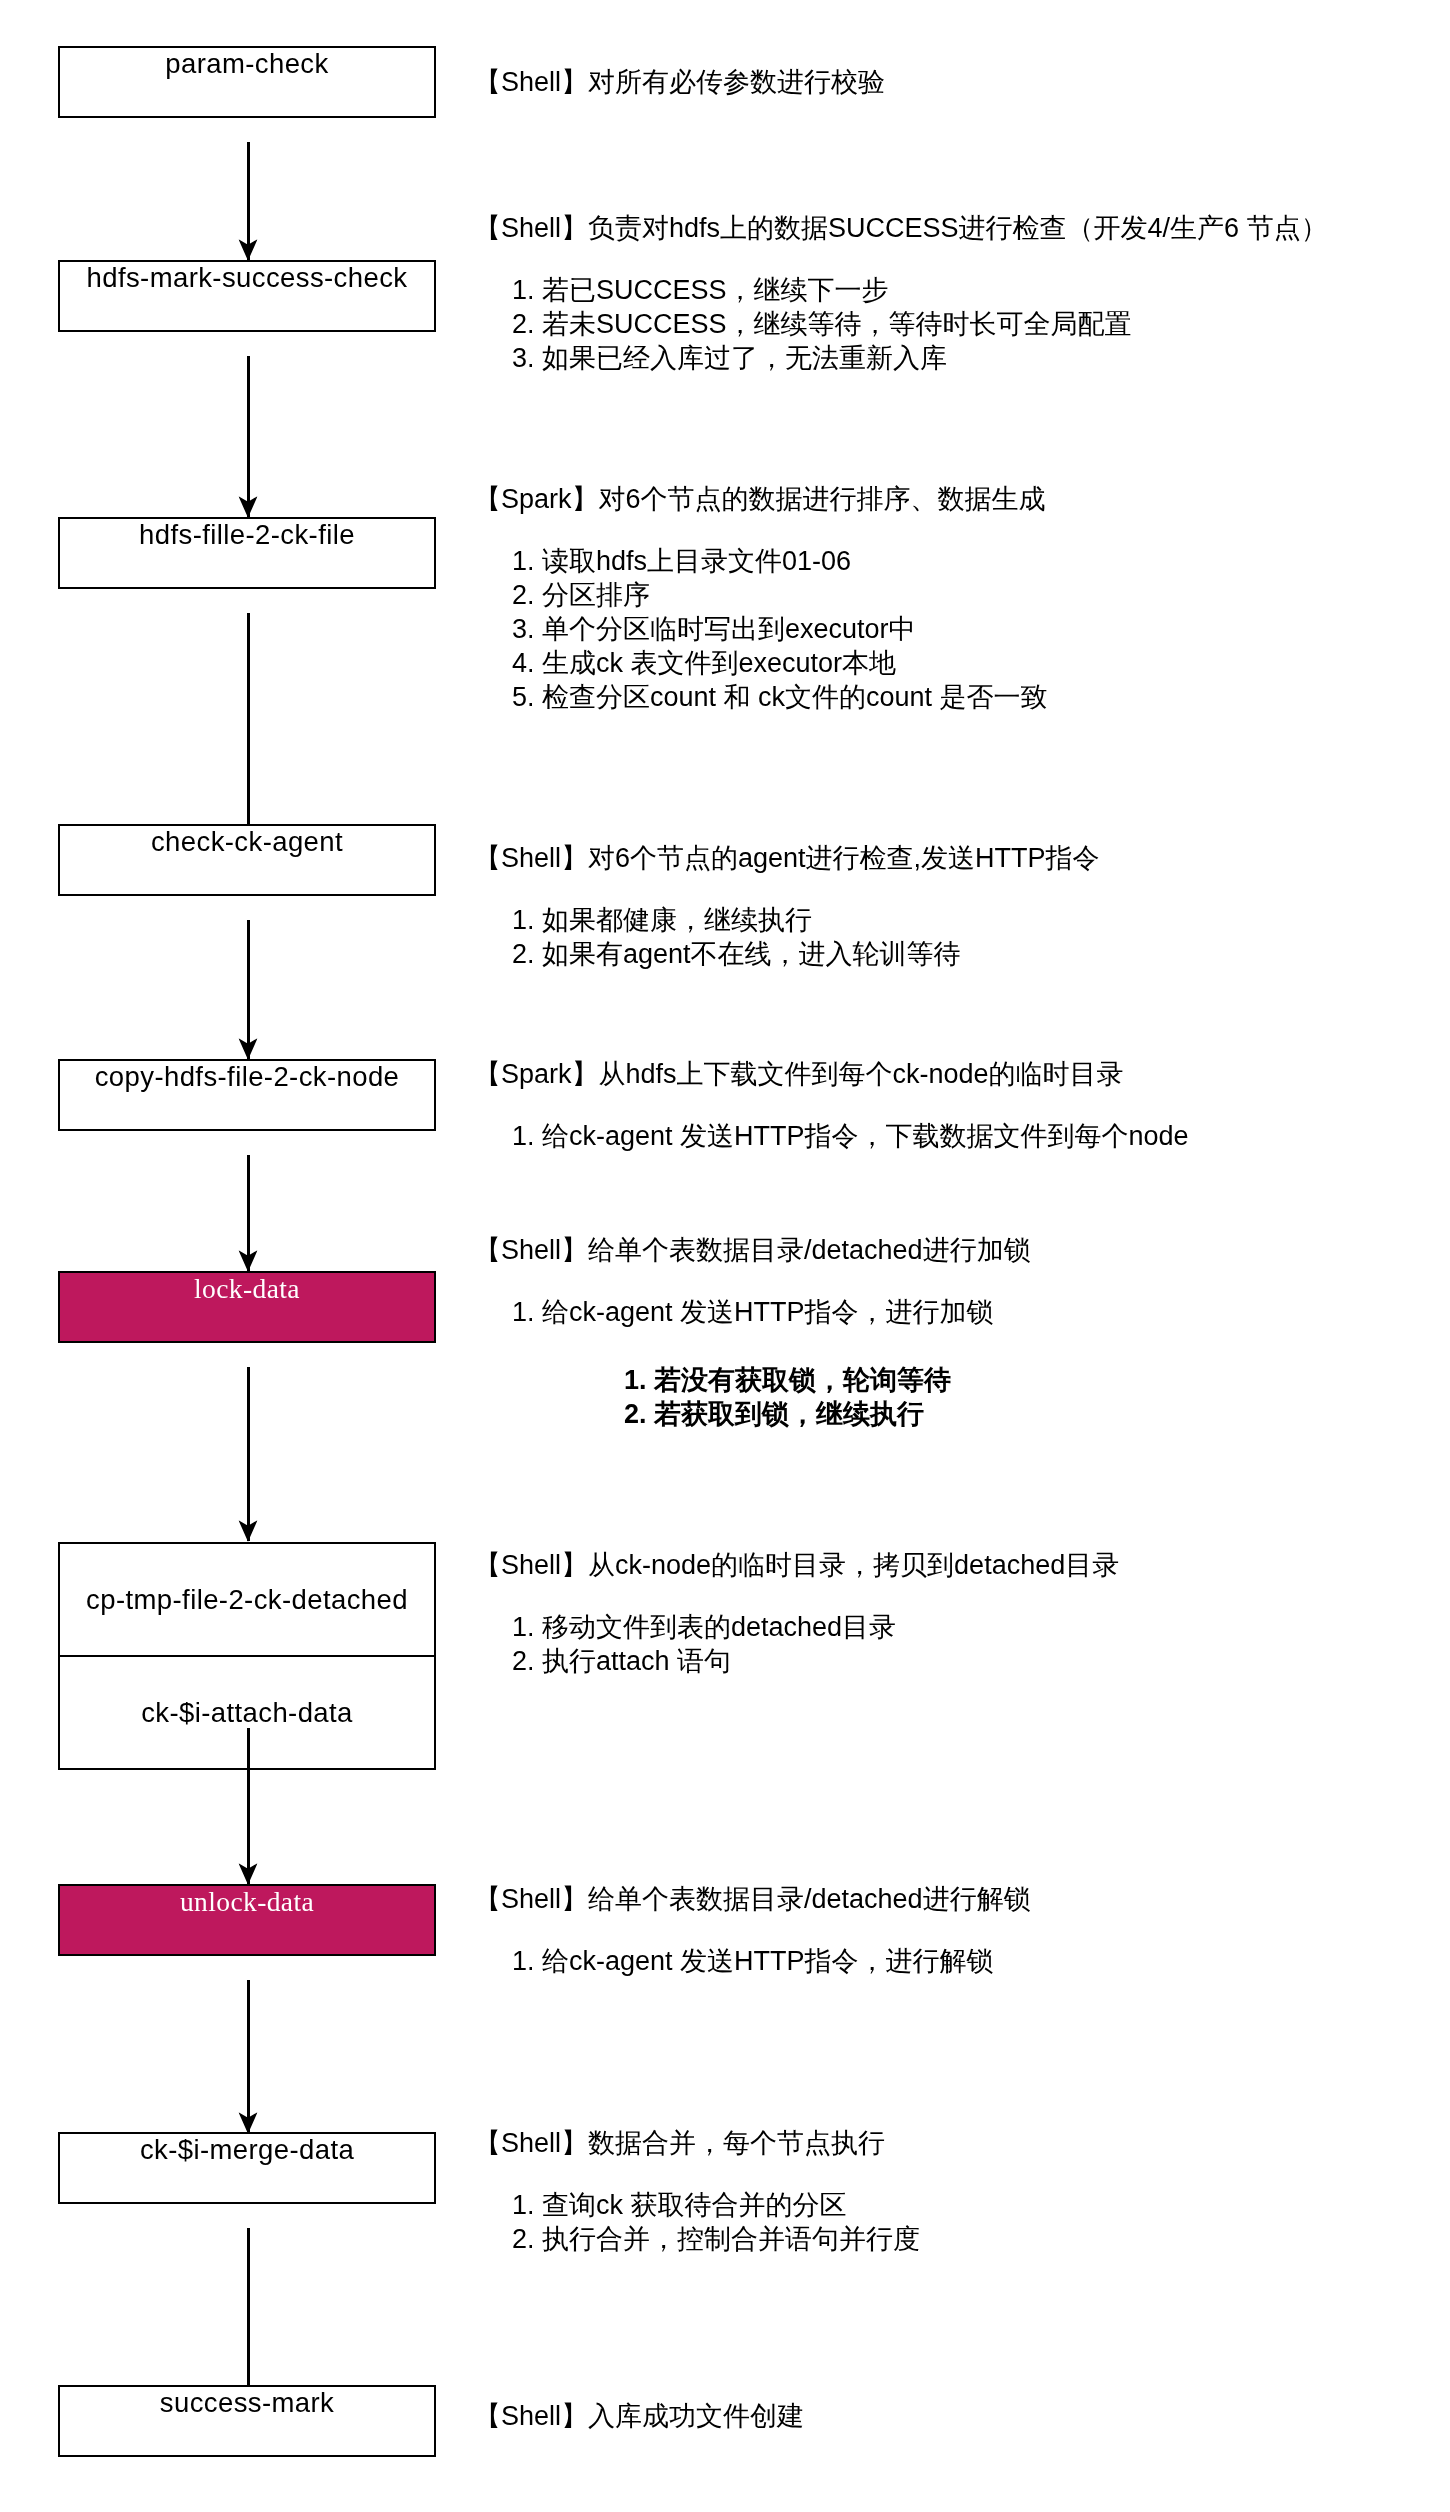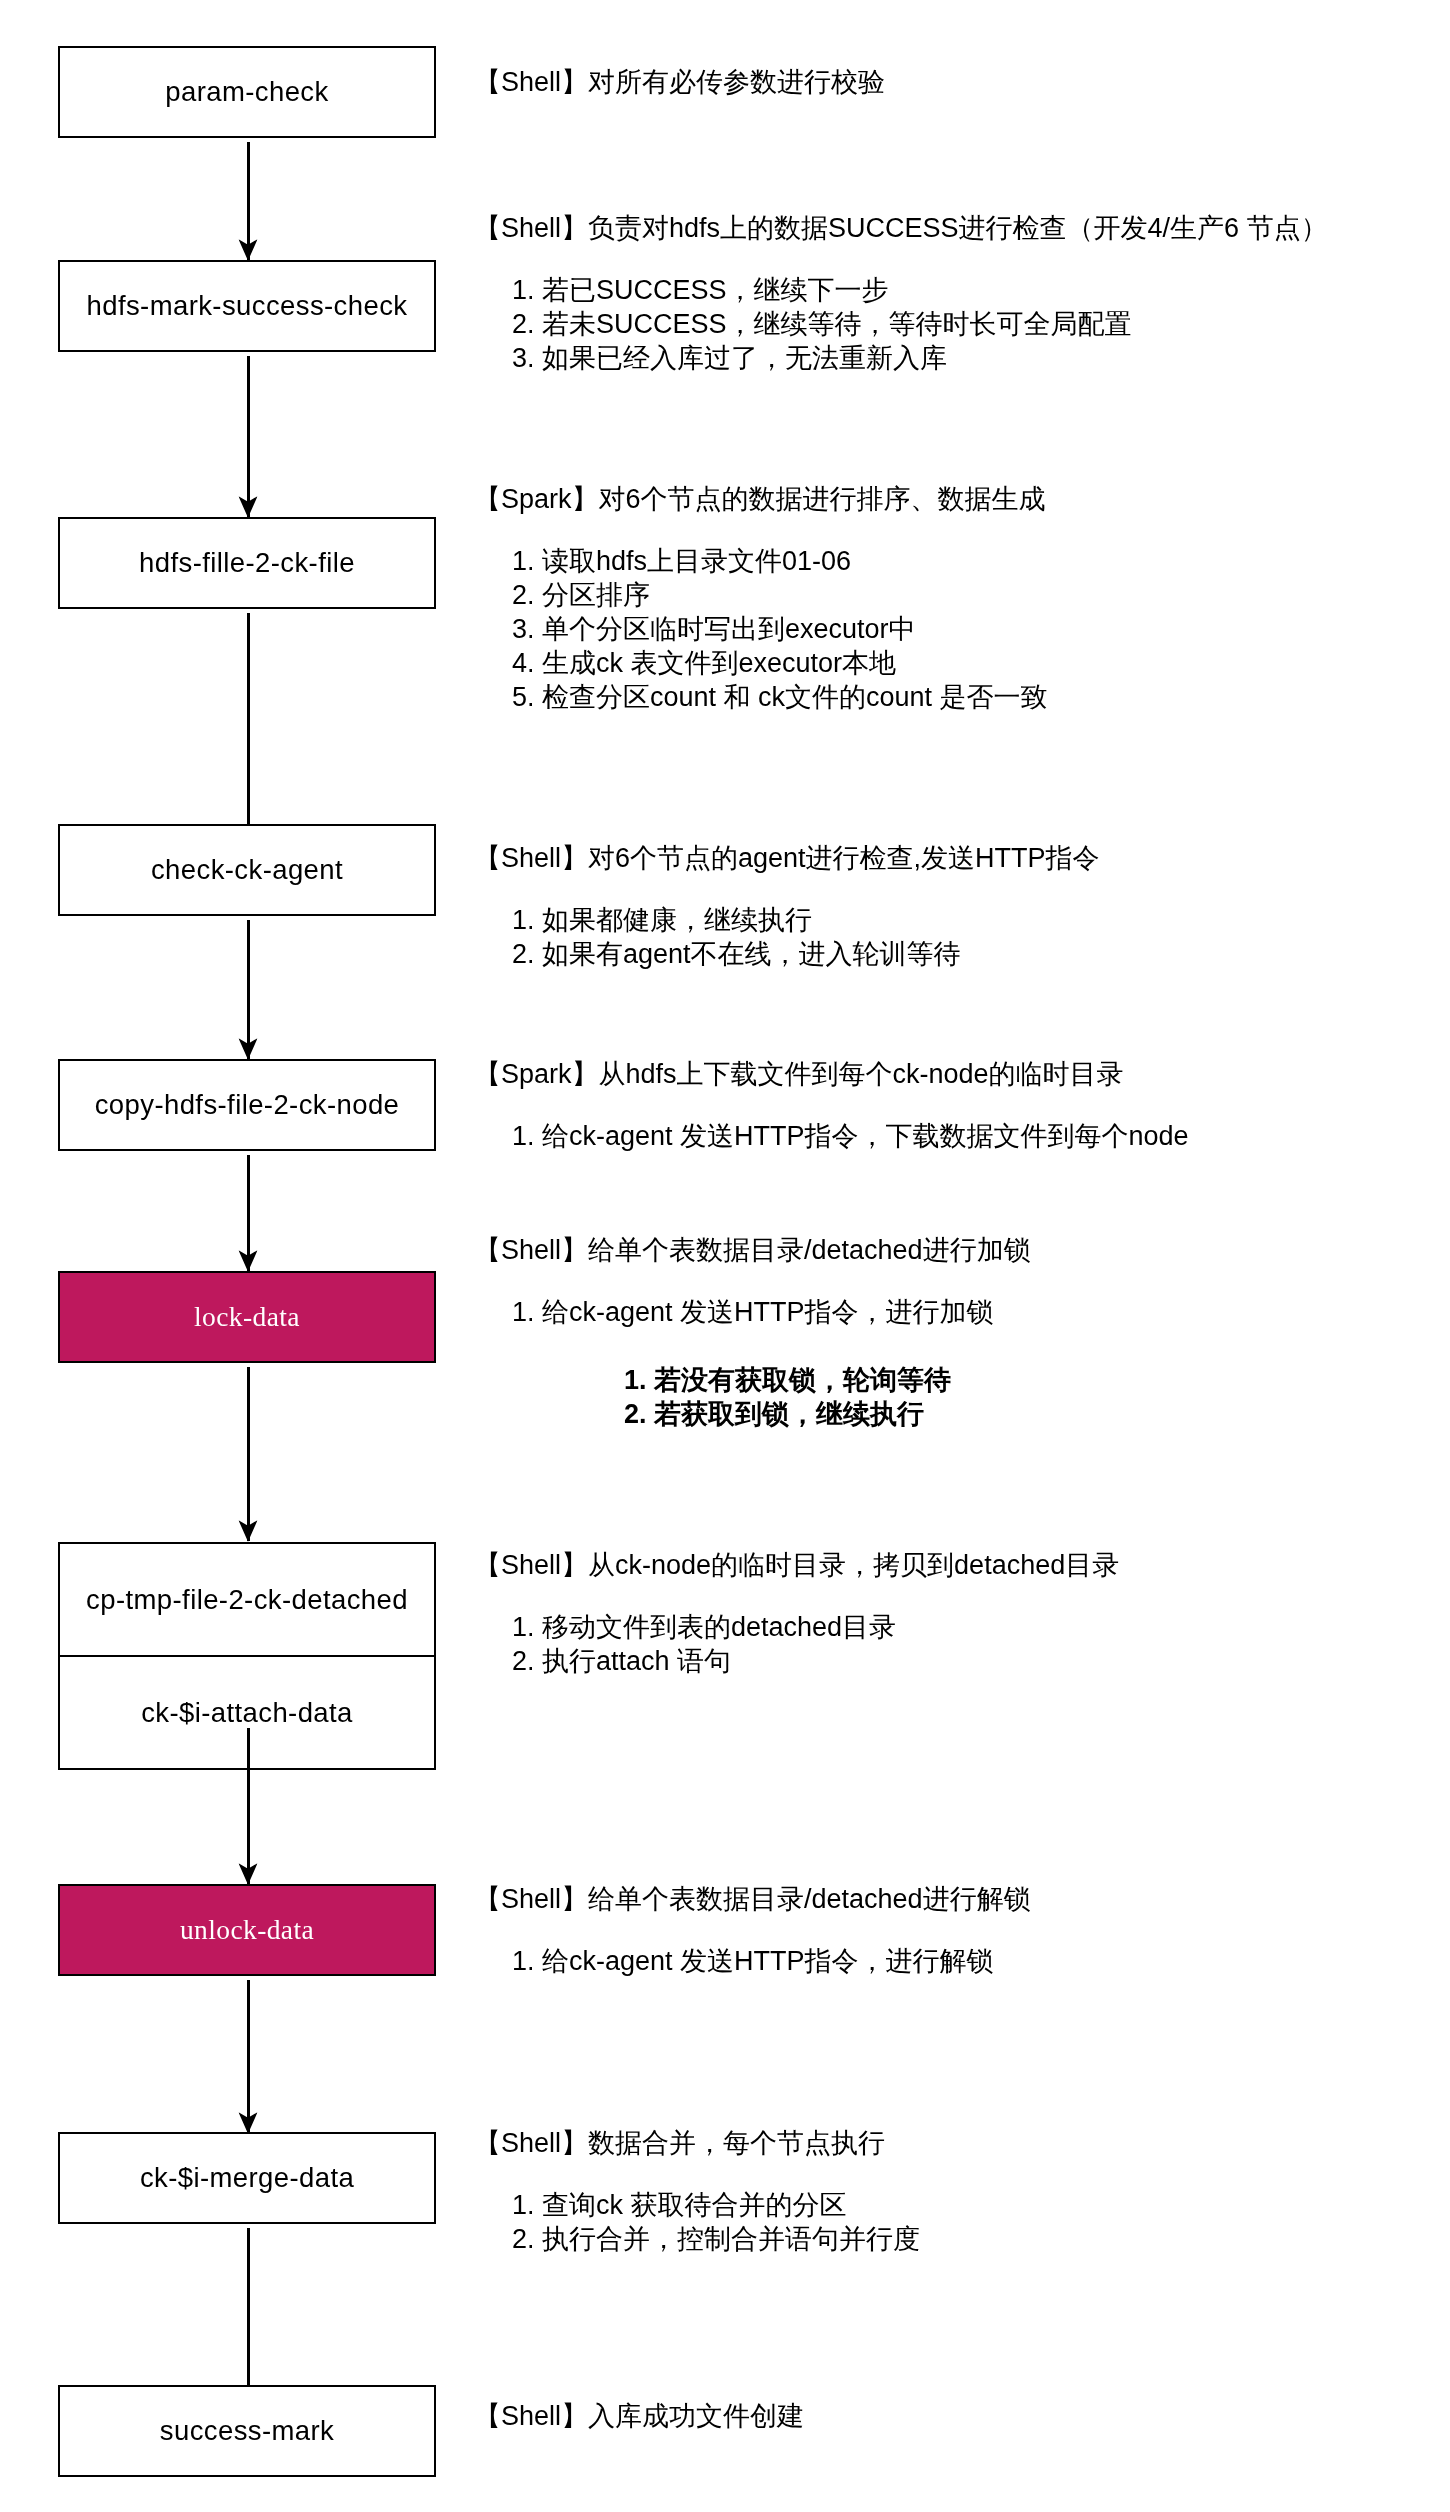--- a/index.html
+++ b/index.html
@@ -3,23 +3,23 @@
 <meta charset="utf-8">
 <style>
   html,body{margin:0;padding:0;}
   body{
     width:1451px;height:2512px;position:relative;background:#ffffff;
     font-family:"Liberation Sans","DejaVu Sans",sans-serif;color:#000000;
     overflow:hidden;
   }
   
   .node{
-    position:absolute;left:58px;width:378px;height:92px;
+    position:absolute;left:58px;width:378px;height:72px;
     box-sizing:border-box;border:2.5px solid #000000;background:#ffffff;
-    display:flex;align-items:center;justify-content:center;
+    display:flex;justify-content:center;
     font-size:27.5px;letter-spacing:0.4px;
   }
   .node.highlight{background:#be185d;color:#ffffff;font-family:Liberation Serif, serif;}
   .node.double{height:228px;flex-direction:column;align-items:stretch;padding:0;}
   .node.double .cell{
     flex:1;display:flex;align-items:center;justify-content:center;
   }
   .node.double .cell:first-child{border-bottom:2.5px solid #000000;}
   
   .edge{position:absolute;left:247px;width:2.5px;background:#000000;}

